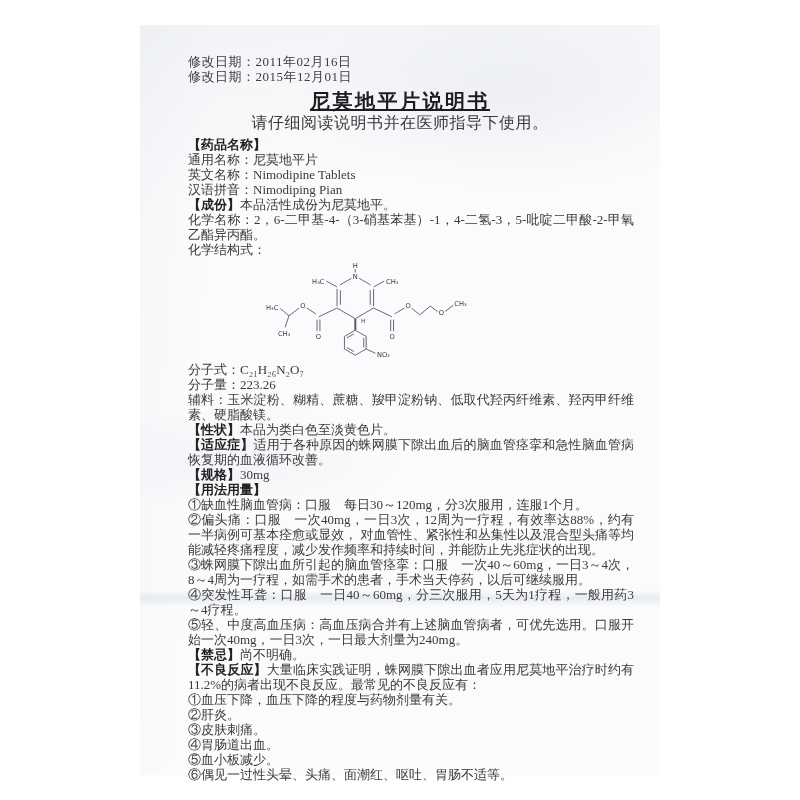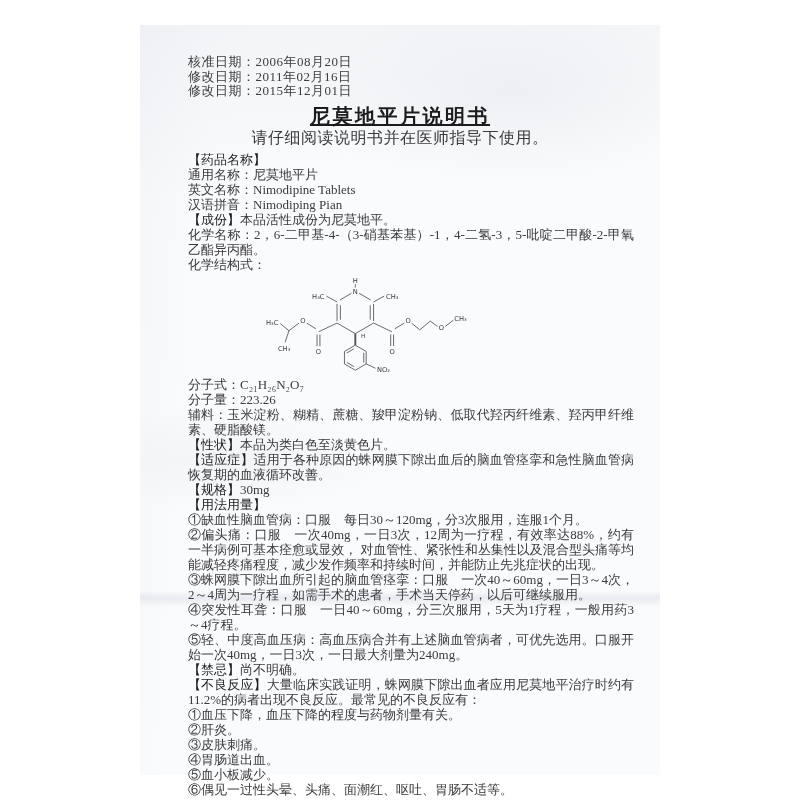--- a/index.html
+++ b/index.html
@@ -33,42 +33,41 @@
   }
   .subtitle{
     margin:2px 0 0 0;text-align:center;font-size:16px;color:#3a3a3c;
     line-height:15px;letter-spacing:0.5px;
   }
   .insert-body{
     margin:7px 26px 0 48px;font-size:13px;line-height:15px;color:#3a3a3c;
     text-align:justify;
   }
   .para{margin:0;}
-  .para b{font-weight:normal;color:#232325;}
+  .para b{font-weight:bold;color:#232325;}
   .structure{
     display:block;margin:3px 0 2px 56px;
   }
   .structure line, .structure polyline, .structure polygon{
     stroke:#54545a;stroke-width:0.9;fill:none;
   }
   .structure .wedge{stroke-width:2;}
   .structure text{
     font-family:"DejaVu Sans","Liberation Sans",sans-serif;
     font-size:7px;fill:#3c3c40;
   }
   .structure text.small{font-size:6px;}
 </style>
 </head>
 <body>
 
 <div class="paper">
   <div class="inner">
 
     <div class="dates">
-        <p class="date-line">核准日期：2006年08月20日</p>
         <p class="date-line">修改日期：2011年02月16日</p>
         <p class="date-line">修改日期：2015年12月01日</p>
       </div>
 
     <p class="title">尼莫地平片说明书</p>
     <p class="subtitle">请仔细阅读说明书并在医师指导下使用。</p>
 
     <div class="insert-body">
       <div>
           <p class="para"><b>【药品名称】</b></p>
@@ -140,21 +139,21 @@
       <div>
           <p class="para"><span>分子式：C₂₁H₂₆N₂O₇</span></p>
           <p class="para"><span>分子量：223.26</span></p>
           <p class="para"><span>辅料：玉米淀粉、糊精、蔗糖、羧甲淀粉钠、低取代羟丙纤维素、羟丙甲纤维素、硬脂酸镁。</span></p>
           <p class="para"><b>【性状】</b><span>本品为类白色至淡黄色片。</span></p>
           <p class="para"><b>【适应症】</b><span>适用于各种原因的蛛网膜下隙出血后的脑血管痉挛和急性脑血管病恢复期的血液循环改善。</span></p>
           <p class="para"><b>【规格】</b><span>30mg</span></p>
           <p class="para"><b>【用法用量】</b></p>
           <p class="para"><span>①缺血性脑血管病：口服　每日30～120mg，分3次服用，连服1个月。</span></p>
           <p class="para"><span>②偏头痛：口服　一次40mg，一日3次，12周为一疗程，有效率达88%，约有一半病例可基本痊愈或显效， 对血管性、紧张性和丛集性以及混合型头痛等均能减轻疼痛程度，减少发作频率和持续时间，并能防止先兆症状的出现。</span></p>
-          <p class="para"><span>③蛛网膜下隙出血所引起的脑血管痉挛：口服　一次40～60mg，一日3～4次，2～4周为一疗程，如需手术的患者，手术当天停药，以后可继续服用。</span></p>
+          <p class="para"><span>③蛛网膜下隙出血所引起的脑血管痉挛：口服　一次40～60mg，一日3～4次，8～4周为一疗程，如需手术的患者，手术当天停药，以后可继续服用。</span></p>
           <p class="para"><span>④突发性耳聋：口服　一日40～60mg，分三次服用，5天为1疗程，一般用药3～4疗程。</span></p>
           <p class="para"><span>⑤轻、中度高血压病：高血压病合并有上述脑血管病者，可优先选用。口服开始一次40mg，一日3次，一日最大剂量为240mg。</span></p>
           <p class="para"><b>【禁忌】</b><span>尚不明确。</span></p>
           <p class="para"><b>【不良反应】</b><span>大量临床实践证明，蛛网膜下隙出血者应用尼莫地平治疗时约有11.2%的病者出现不良反应。最常见的不良反应有：</span></p>
           <p class="para"><span>①血压下降，血压下降的程度与药物剂量有关。</span></p>
           <p class="para"><span>②肝炎。</span></p>
           <p class="para"><span>③皮肤刺痛。</span></p>
           <p class="para"><span>④胃肠道出血。</span></p>
           <p class="para"><span>⑤血小板减少。</span></p>
           <p class="para"><span>⑥偶见一过性头晕、头痛、面潮红、呕吐、胃肠不适等。</span></p>

